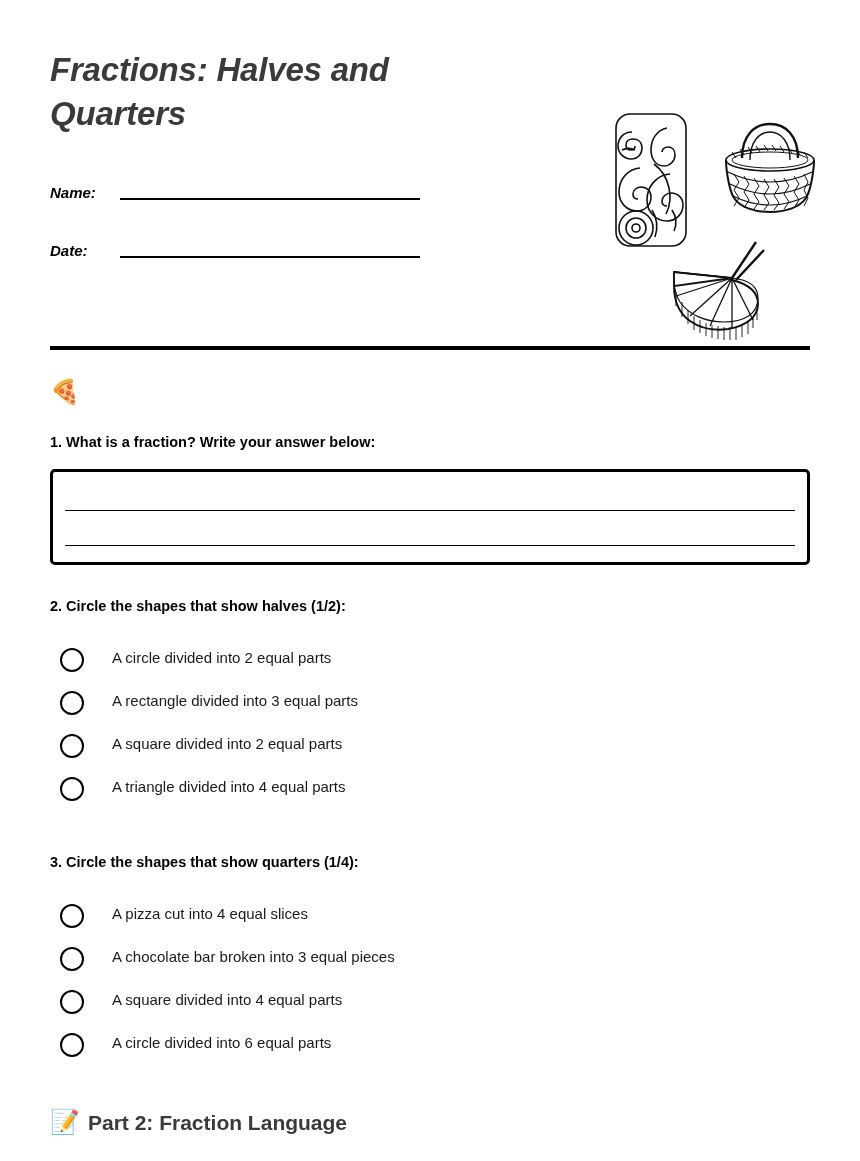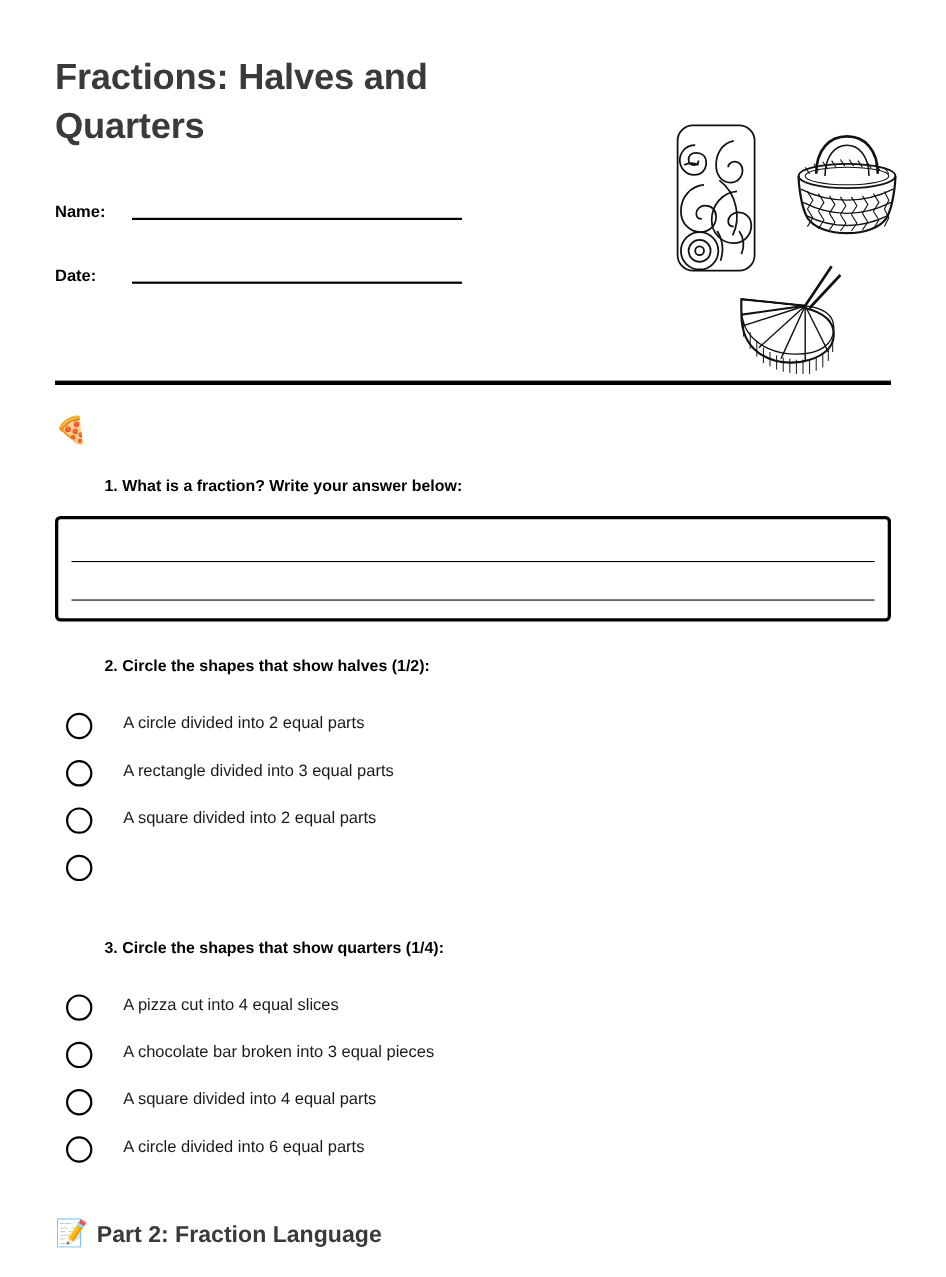--- a/index.html
+++ b/index.html
@@ -26,20 +26,21 @@
     top: 48px;
     width: 760px;
     height: 250px;
   }
 
   .title-block {
     position: absolute;
     left: 0;
     top: 0;
     width: 420px;
+    font-style: italic;
   }
 
   .worksheet-title {
     font-size: 33px;
     font-weight: bold;
     color: #3a3a3a;
     line-height: 44px;
     letter-spacing: -0.2px;
   }
 
@@ -122,21 +123,20 @@
     font-size: 21px;
     font-weight: bold;
     color: #3a3a3a;
   }
 
   .question-text {
     font-size: 14.5px;
     font-weight: bold;
     color: #000000;
     margin-bottom: 19px;
-    margin-left: 45px;
   }
 
   
   .answer-box {
     width: 760px;
     height: 96px;
     border: 3px solid #000000;
     border-radius: 5px;
     position: relative;
     margin-bottom: 33px;
@@ -292,20 +292,21 @@
       <div class="option">
         <span class="option-bullet"></span>
         <span class="option-label">A rectangle divided into 3 equal parts</span>
       </div>
       <div class="option">
         <span class="option-bullet"></span>
         <span class="option-label">A square divided into 2 equal parts</span>
       </div>
       <div class="option">
         <span class="option-bullet"></span>
+        <span class="option-label">A triangle divided into 4 equal parts</span>
       </div>
     </div>
 
     <div class="question-text q3-text">3. Circle the shapes that show quarters (1/4):</div>
 
     <div class="options">
       <div class="option">
         <span class="option-bullet"></span>
         <span class="option-label">A pizza cut into 4 equal slices</span>
       </div>

